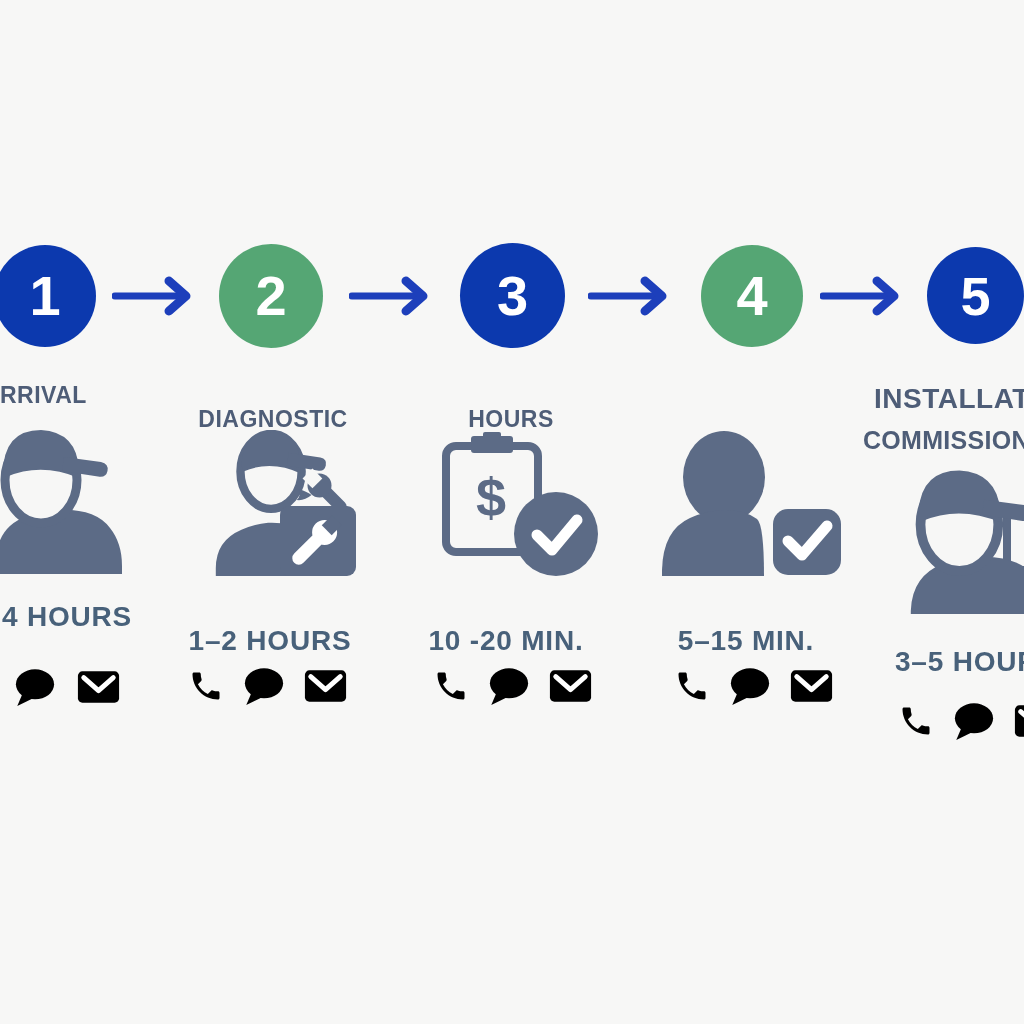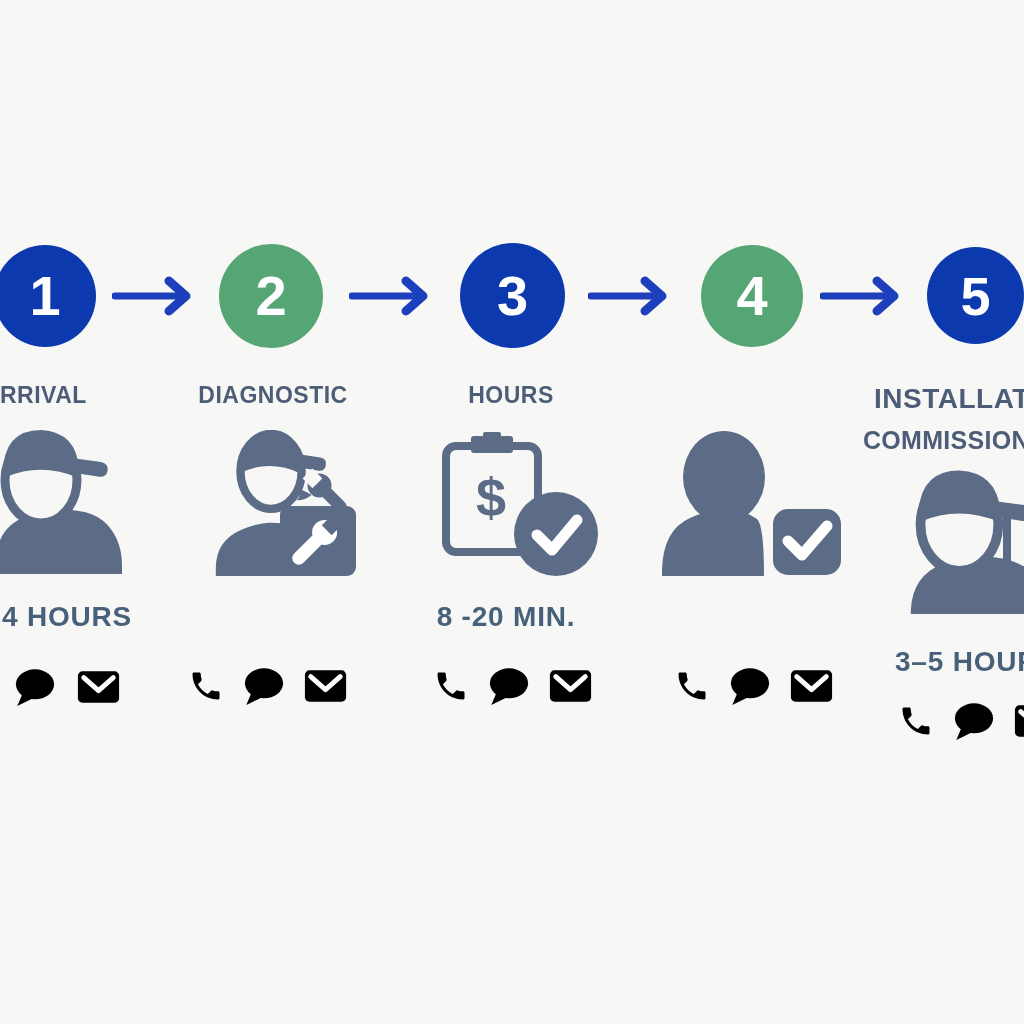--- a/index.html
+++ b/index.html
@@ -21,21 +21,21 @@
   .c2{left:219px;top:244px;width:104px;height:104px;}
   .c3{left:460px;top:243px;width:105px;height:105px;}
   .c4{left:701px;top:245px;width:102px;height:102px;}
   .c5{left:927px;top:247px;width:97px;height:97px;font-size:54px;}
   .arrow{position:absolute;top:274px;width:86px;height:44px;}
   .a1{left:112px;} .a2{left:349px;} .a3{left:588px;} .a4{left:820px;}
   .label{
     position:absolute;top:382px;font-weight:700;font-size:23px;
     letter-spacing:.5px;color:var(--label,#4e5d77);white-space:nowrap;
   }
-  .cx{transform:translateX(-50%);}
+  .cx{transform:translateX(-50%);margin-top:24px;}
   .l1{left:0;}
   .l2{left:273px;}
   .l3{left:511px;}
   .l4{left:752px;}
   .l5a{left:874px;top:383px;font-size:28px;}
   .l5b{left:863px;top:426px;font-size:25px;letter-spacing:.3px;}
   .mainicon{position:absolute;}
   .i1{left:-4px;top:424px;width:130px;height:150px;}
   .i2{left:188px;top:430px;width:170px;height:148px;}
   .i3{left:438px;top:432px;width:165px;height:150px;}
@@ -169,21 +169,23 @@
     <path d="M128 111 L142 125 L167 96" fill="none" stroke="#fff" stroke-width="11" stroke-linecap="round" stroke-linejoin="round"></path>
   </svg>
 
   <svg class="mainicon i5" viewBox="0 0 170 162">
     <rect x="111" y="57" width="52" height="72" rx="9" fill="none" stroke="var(--slate,#5c6b86)" stroke-width="8"></rect>
     <rect class="fs" x="113" y="114" width="54" height="13" rx="4"></rect>
     <use href="#sym-tech" x="0" y="12"></use>
   </svg>
 
   <div class="time t1">4 HOURS</div>
-  <div class="time t3 cx">8 -20 MIN.</div>
+  <div class="time t2 cx">1–2 HOURS</div>
+  <div class="time t3 cx">10 -20 MIN.</div>
+  <div class="time t4 cx">5–15 MIN.</div>
   <div class="time t5">3–5 HOURS</div>
 
   <div class="contact r1">
     <svg width="44" height="40">
         <use href="#sym-chat"></use>
       </svg>
     <svg width="43" height="34">
         <use href="#sym-mail"></use>
       </svg>
   </div>

